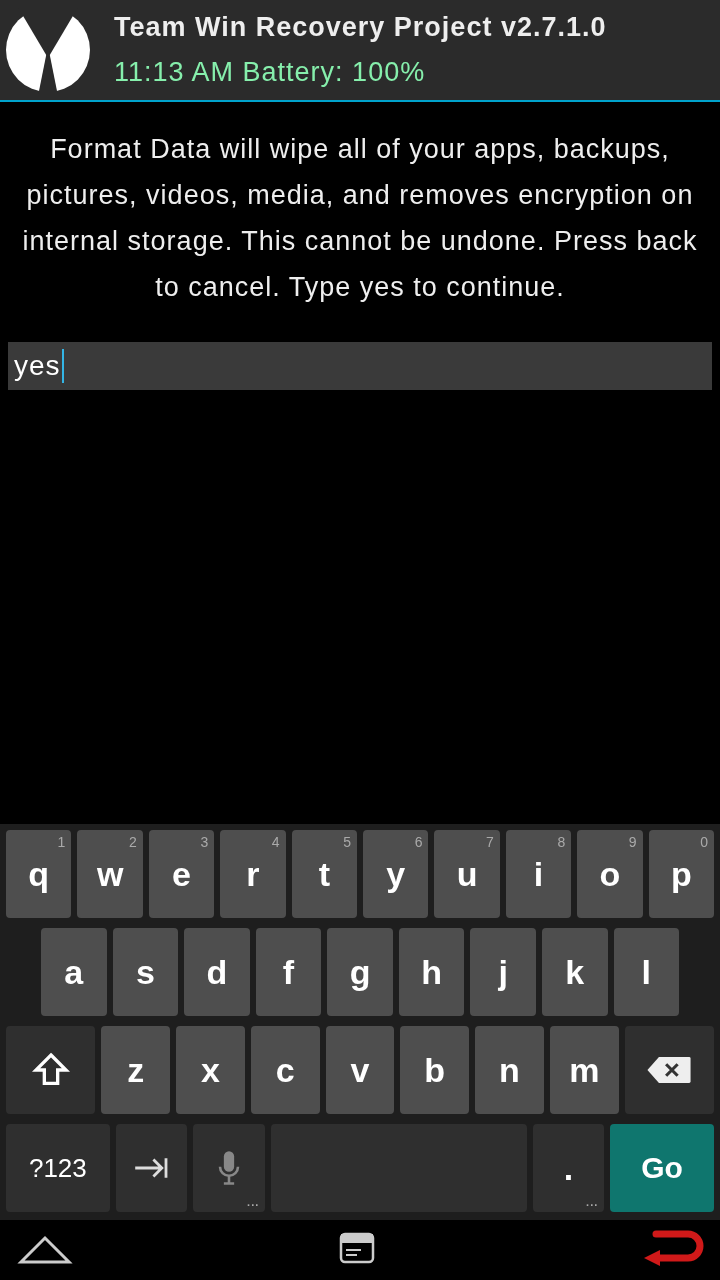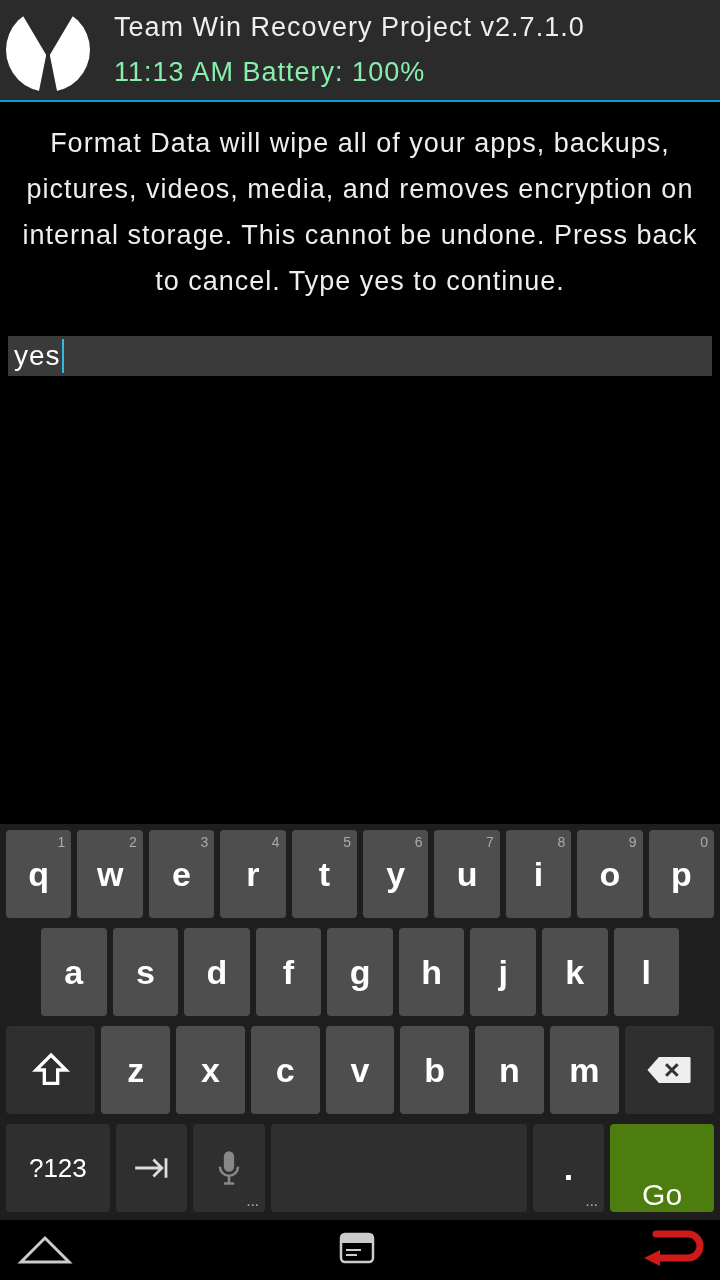--- a/index.html
+++ b/index.html
@@ -44,39 +44,39 @@
     transform: translateX(-50%);
     border-left: 10px solid transparent;
     border-right: 10px solid transparent;
     border-bottom: 50px solid #2b2b2b;
   }
   .header-text {
     display: flex;
     flex-direction: column;
     gap: 14px;
   }
-  .header-title { font-size: 27px; font-weight: 400; letter-spacing: 1px; color: #eee; }
+  .header-title { font-size: 27px; font-weight: 700; letter-spacing: 1px; color: #eee; }
   .header-status { font-size: 27px; font-weight: 300; letter-spacing: 1px; color: #86efac; }
   
   .warning {
-    padding: 18px 20px 20px 20px;
+    padding: 24px 20px 20px 20px;
     text-align: center;
     font-size: 27px;
     font-weight: 300;
     letter-spacing: 1px;
     line-height: 46px;
     color: #eee;
   }
   
   .input-wrap {
     margin: 12px 8px 0 8px;
   }
   .text-field {
     background: #3a3a3a;
-    height: 40px;
+    height: 48px;
     display: flex;
     align-items: center;
     padding: 0 6px;
     font-size: 28px;
     letter-spacing: 1px;
     color: #fff;
     position: relative;
   }
   .cursor {
     width: 2px;
@@ -120,21 +120,21 @@
     color: #aaa;
   }
   .key .dots {
     position: absolute;
     bottom: 4px; right: 6px;
     font-size: 11px;
     color: #aaa;
     letter-spacing: 1px;
   }
   .key.dark { background: #2f2f2f; align-items: center; }
-  .key.go { background: #4d7c0f; font-size: 30px; font-weight: 400; align-items: flex-end; }
+  .key.go { background: #0f766e; font-size: 30px; font-weight: 700; }
   .key.space { flex: 3.2 1 0; }
   .key.sym { font-size: 26px; font-weight: 500; }
   .row2pad { padding: 0 38px; }
   
   .shift-icon svg { width: 40px; height: 40px; }
   .bksp-icon svg { width: 46px; height: 32px; }
   .tab-icon svg { width: 42px; height: 30px; }
   .mic-icon svg { width: 26px; height: 36px; fill:#888; }
   
   .navbar {

